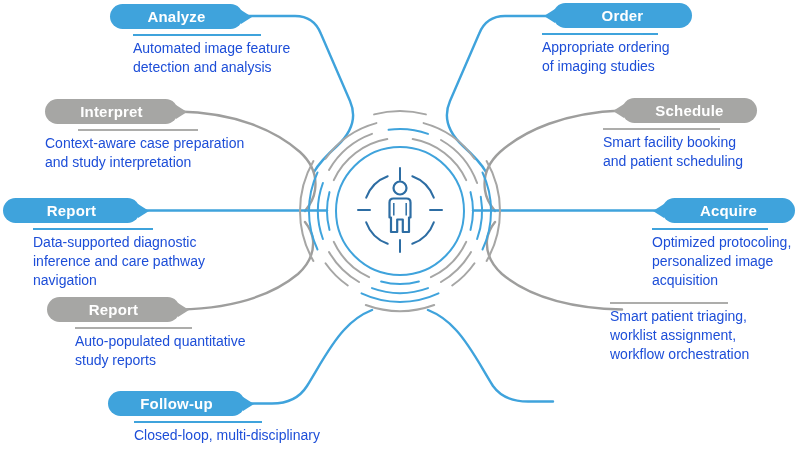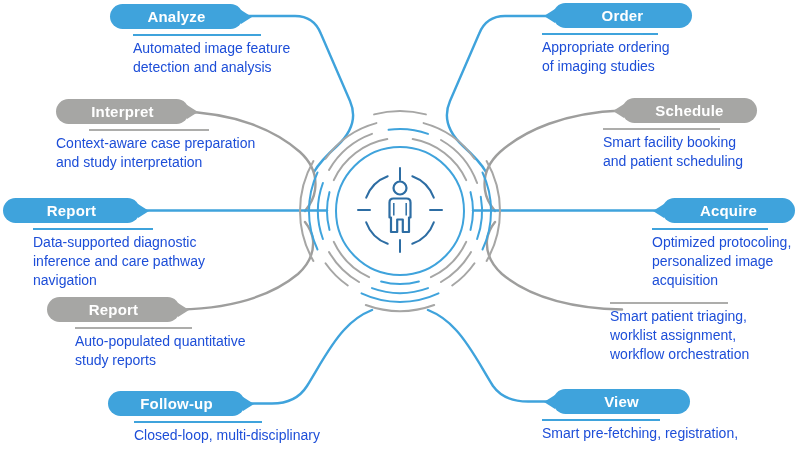--- a/index.html
+++ b/index.html
@@ -117,21 +117,21 @@
     </g>
   </svg>
 
   <div class="item side-left theme-blue" style="left:110px;top:4px;width:220px">
     <div class="pill" style="width:133px"><span>Analyze</span></div>
     <div class="rule" style="margin-left:23px;width:128px"></div>
     <div class="desc" style="margin-left:23px">Automated image feature
 detection and analysis</div>
   </div>
 
-  <div class="item side-left theme-gray" style="left:56px;top:99px;width:240px">
+  <div class="item side-left theme-gray" style="left:45px;top:99px;width:240px">
     <div class="pill" style="width:133px"><span>Interpret</span></div>
     <div class="rule" style="margin-left:33px;width:120px"></div>
     <div class="desc" style="">Context-aware case preparation
 and study interpretation</div>
   </div>
 
   <div class="item side-left theme-blue" style="left:3px;top:198px;width:230px">
     <div class="pill" style="width:137px"><span>Report</span></div>
     <div class="rule" style="margin-left:30px;width:120px"></div>
     <div class="desc" style="margin-left:30px">Data-supported diagnostic
@@ -175,20 +175,14 @@
 acquisition</div>
   </div>
 
   <div class="item side-right theme-gray" style="left:610px;top:297px;width:185px">
     <div class="rule" style="width:118px"></div>
     <div class="desc">Smart patient triaging,
 worklist assignment,
 workflow orchestration</div>
   </div>
 
-  <div class="item side-right theme-blue" style="left:542px;top:389px;width:250px">
-    <div class="pill" style="margin-left:11px;width:137px"><span>View</span></div>
-    <div class="rule" style="width:118px"></div>
-    <div class="desc">Smart pre-fetching, registration,
-hanging protocols</div>
-  </div>
 
 </div>
 
 </body></html>

